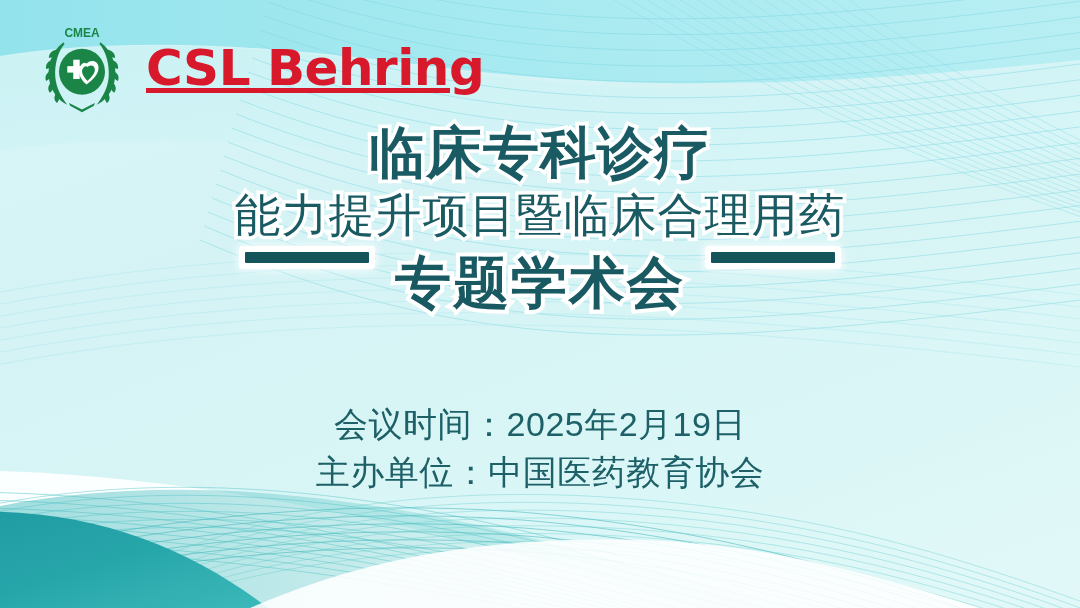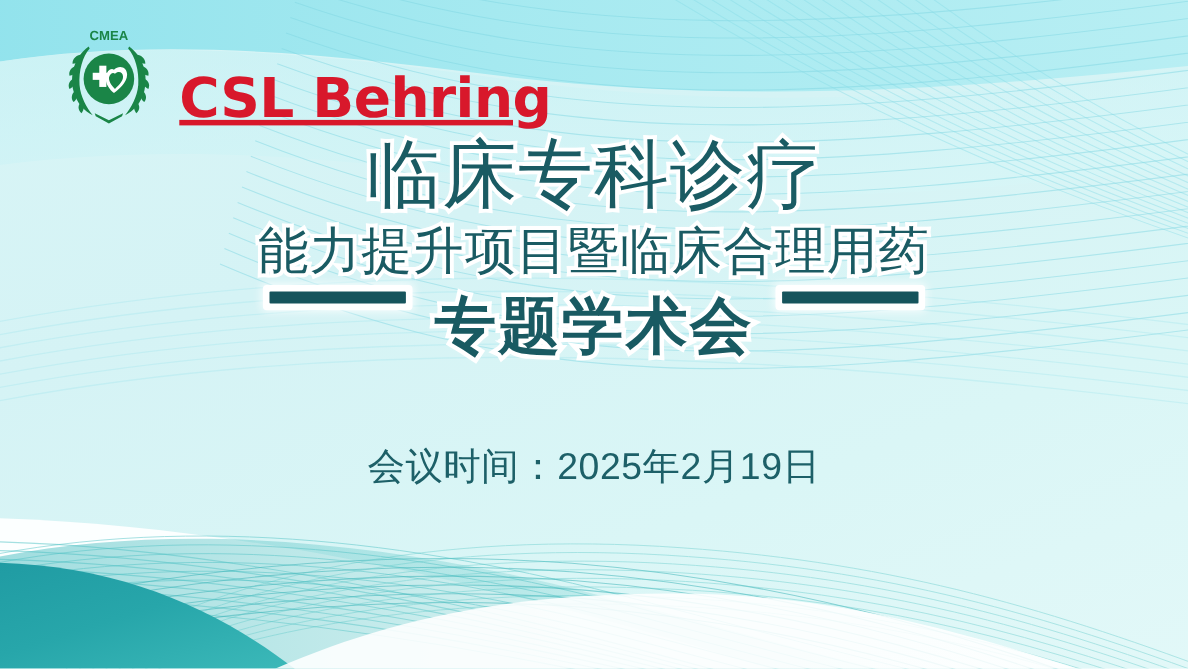--- a/index.html
+++ b/index.html
@@ -25,24 +25,24 @@
     position: absolute;
     inset: 0;
     width: 100%;
     height: 100%;
     pointer-events: none;
   }
 
   
   .brand-bar {
     position: absolute;
-    left: 53px;
+    left: 36px;
     top: 22px;
     display: flex;
-    align-items: flex-end;
+    align-items: center;
     gap: 18px;
     z-index: 20;
   }
   .cmea-logo {
     width: 92px;
     height: 92px;
     flex: none;
     display: block;
   }
   .csl-wordmark {
@@ -70,22 +70,22 @@
     color: #1a5b63;
     line-height: 1.1;
     white-space: nowrap;
     -webkit-text-stroke: 7px #ffffff;
     paint-order: stroke fill;
     text-shadow:
       0 0 3px rgba(255,255,255,0.95),
       0 0 6px rgba(255,255,255,0.75);
   }
   .title-line-1 {
-    font-size: 68px;
-    font-weight: 400;
+    font-size: 56px;
+    font-weight: 700;
     letter-spacing: 1px;
   }
   .title-line-2 {
     font-size: 46px;
     font-weight: 400;
     letter-spacing: 1px;
     margin-top: 6px;
   }
 
   .title-line-3-wrap {
@@ -346,15 +346,16 @@
 
     <div class="title-line-3-wrap">
       <span class="deco-rule"></span>
       <span class="title-line-3">专题学术会</span>
       <span class="deco-rule"></span>
     </div>
   </div>
 
   <div class="meta-block">
     <div class="meta-line">会议时间：2025年2月19日</div>
+    <div class="meta-line">主办单位：中国医药教育协会</div>
   </div>
 
 </div>
 
 </body></html>

